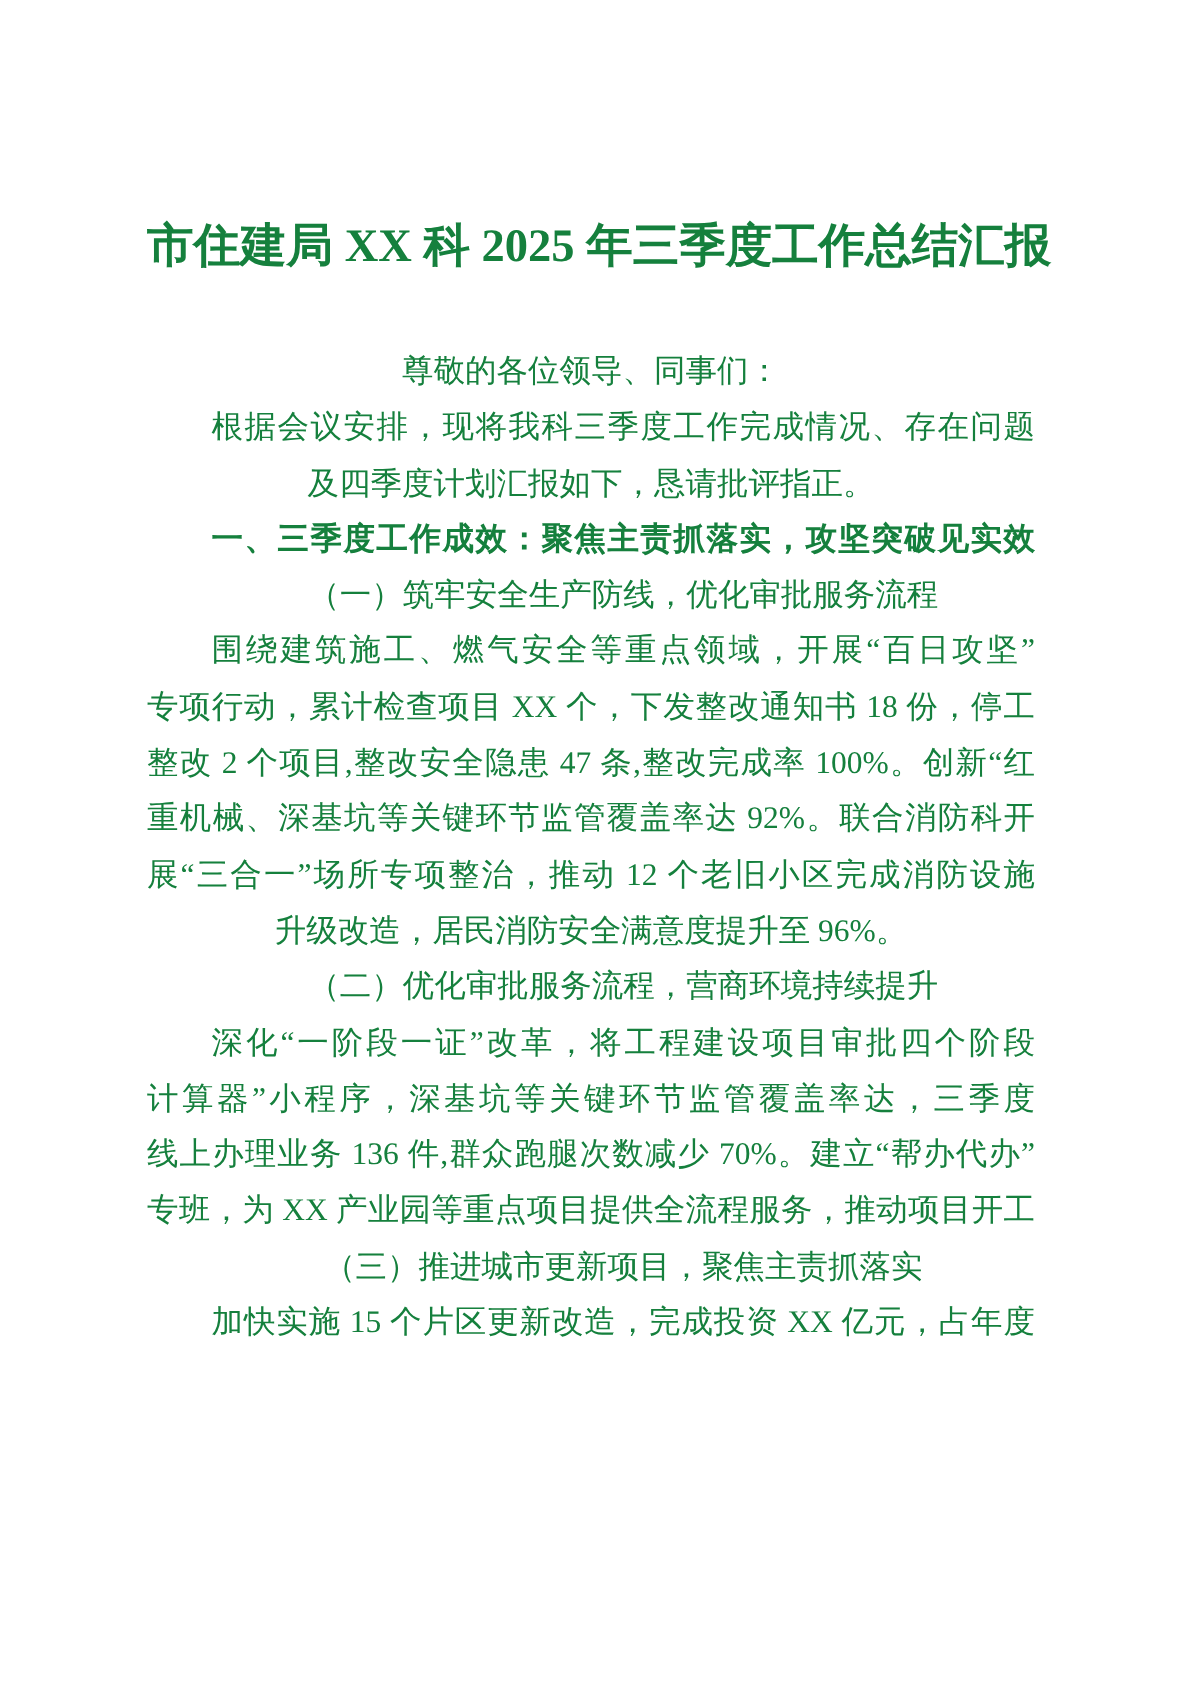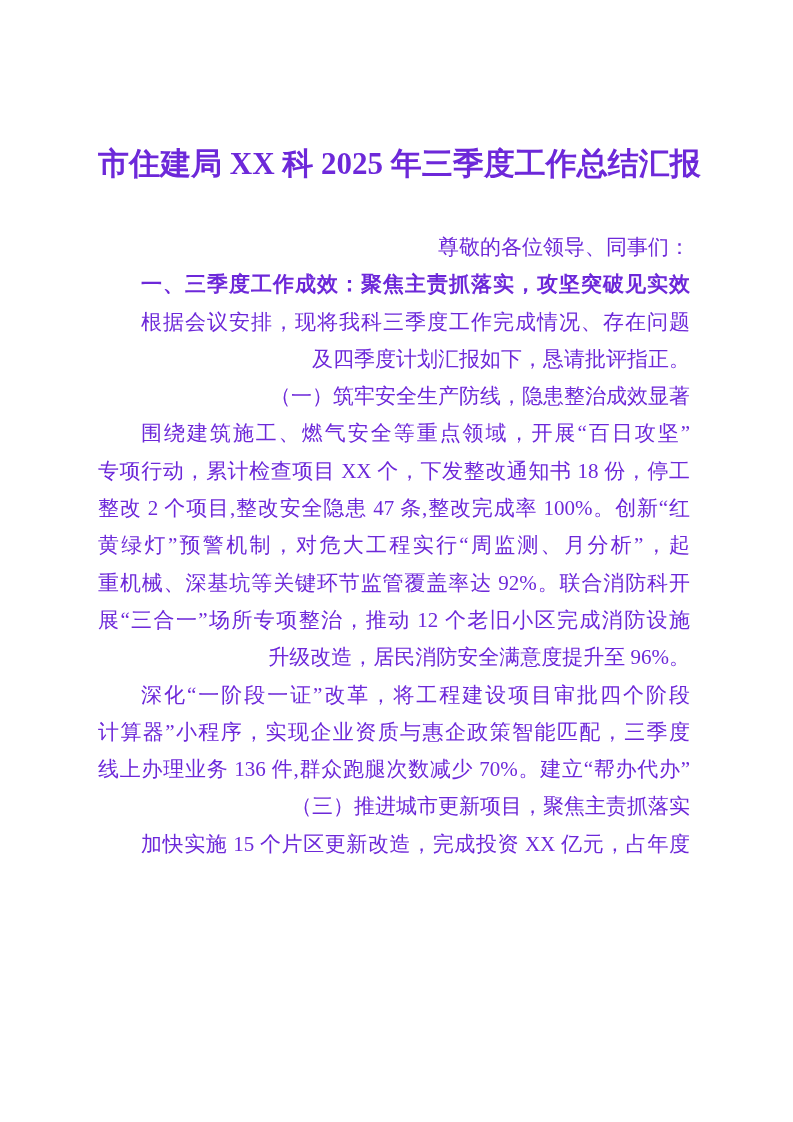--- a/index.html
+++ b/index.html
@@ -7,21 +7,21 @@
     padding: 0;
     background: #ffffff;
   }
   .page {
     position: relative;
     width: 704px;
     height: 1122px;
     background: #ffffff;
     overflow: hidden;
     font-family: "Liberation Serif", serif;
-    color: #6d28d9;
+    color: #15803d;
   }
   .content {
     position: absolute;
     left: 98px;
     top: 136px;
     width: 592px;
   }
   .title {
     margin: 0 0 37px 0;
     font-size: 31px;
@@ -29,21 +29,21 @@
     font-weight: bold;
     text-align: center;
     white-space: nowrap;
   }
   .block { margin: 0; }
   .line {
     font-size: 21px;
     line-height: 37.3px;
     height: 37.3px;
     overflow: hidden;
-    text-align: right;
+    text-align: center;
   }
   .line.just {
     text-align: justify;
     text-align-last: justify;
     text-justify: inter-character;
   }
   .line.ind {
     text-indent: 43px;
   }
   .heading1 .line {
@@ -53,43 +53,46 @@
 </head>
 <body>
 
 <div class="page">
   <div class="content">
     <h1 class="title">市住建局 XX 科 2025 年三季度工作总结汇报</h1>
     <div>
         <div class="block salutation">
           <div class="line">尊敬的各位领导、同事们：</div>
         </div>
-        <div class="block heading1">
-          <div class="line just ind">一、三季度工作成效：聚焦主责抓落实，攻坚突破见实效</div>
-        </div>
         <div class="block paragraph">
           <div class="line just ind">根据会议安排，现将我科三季度工作完成情况、存在问题</div>
           <div class="line">及四季度计划汇报如下，恳请批评指正。</div>
         </div>
+        <div class="block heading1">
+          <div class="line just ind">一、三季度工作成效：聚焦主责抓落实，攻坚突破见实效</div>
+        </div>
         <div class="block heading2">
-          <div class="line ind">（一）筑牢安全生产防线，隐患整治成效显著</div>
+          <div class="line ind">（一）筑牢安全生产防线，优化审批服务流程</div>
         </div>
         <div class="block paragraph">
           <div class="line just ind">围绕建筑施工、燃气安全等重点领域，开展“百日攻坚”</div>
           <div class="line just">专项行动，累计检查项目 XX 个，下发整改通知书 18 份，停工</div>
           <div class="line just">整改 2 个项目,整改安全隐患 47 条,整改完成率 100%。创新“红</div>
-          <div class="line just">黄绿灯”预警机制，对危大工程实行“周监测、月分析”，起</div>
           <div class="line just">重机械、深基坑等关键环节监管覆盖率达 92%。联合消防科开</div>
           <div class="line just">展“三合一”场所专项整治，推动 12 个老旧小区完成消防设施</div>
           <div class="line">升级改造，居民消防安全满意度提升至 96%。</div>
         </div>
+        <div class="block heading2">
+          <div class="line ind">（二）优化审批服务流程，营商环境持续提升</div>
+        </div>
         <div class="block paragraph">
           <div class="line just ind">深化“一阶段一证”改革，将工程建设项目审批四个阶段</div>
-          <div class="line just">计算器”小程序，实现企业资质与惠企政策智能匹配，三季度</div>
+          <div class="line just">计算器”小程序，深基坑等关键环节监管覆盖率达，三季度</div>
           <div class="line just">线上办理业务 136 件,群众跑腿次数减少 70%。建立“帮办代办”</div>
+          <div class="line just">专班，为 XX 产业园等重点项目提供全流程服务，推动项目开工</div>
         </div>
         <div class="block heading2">
           <div class="line ind">（三）推进城市更新项目，聚焦主责抓落实</div>
         </div>
         <div class="block paragraph">
           <div class="line just ind">加快实施 15 个片区更新改造，完成投资 XX 亿元，占年度</div>
         </div>
       </div>
   </div>
 </div>

